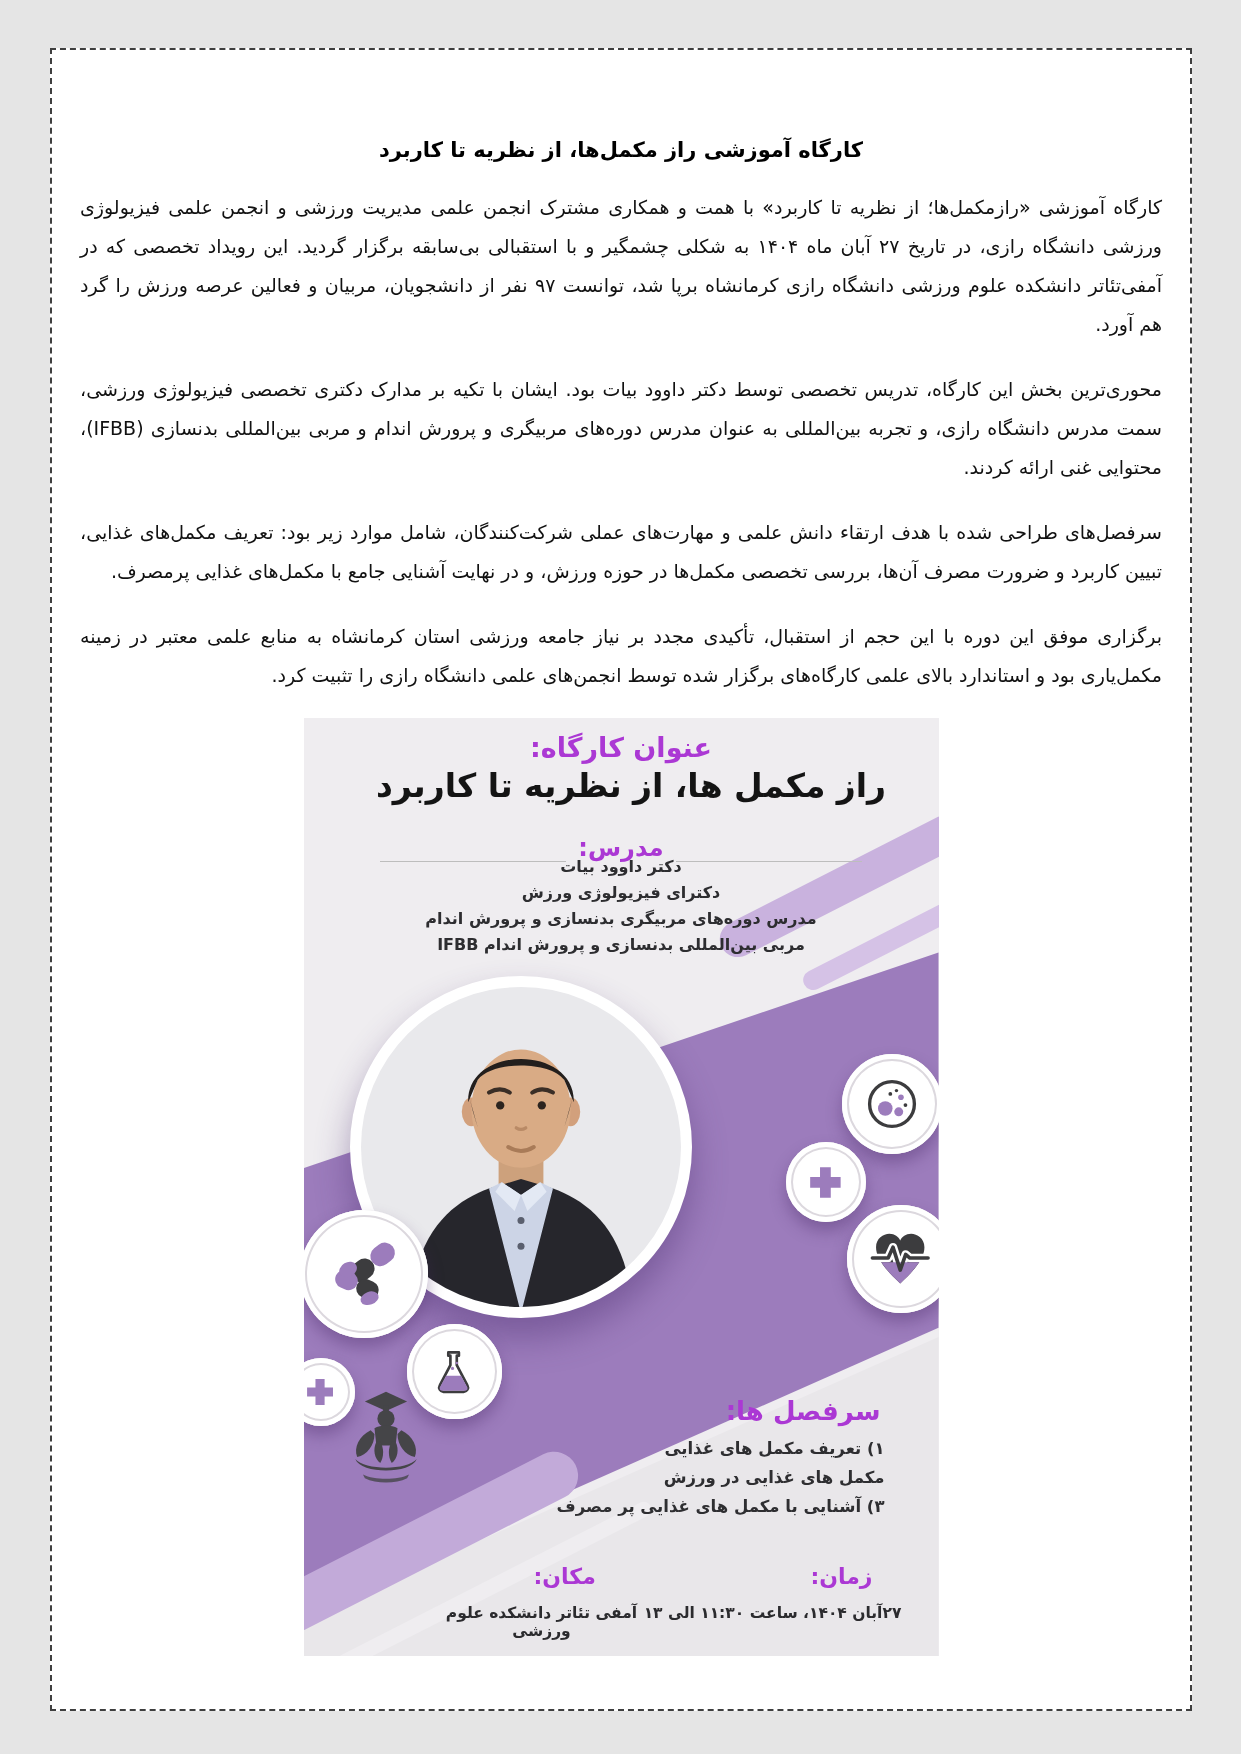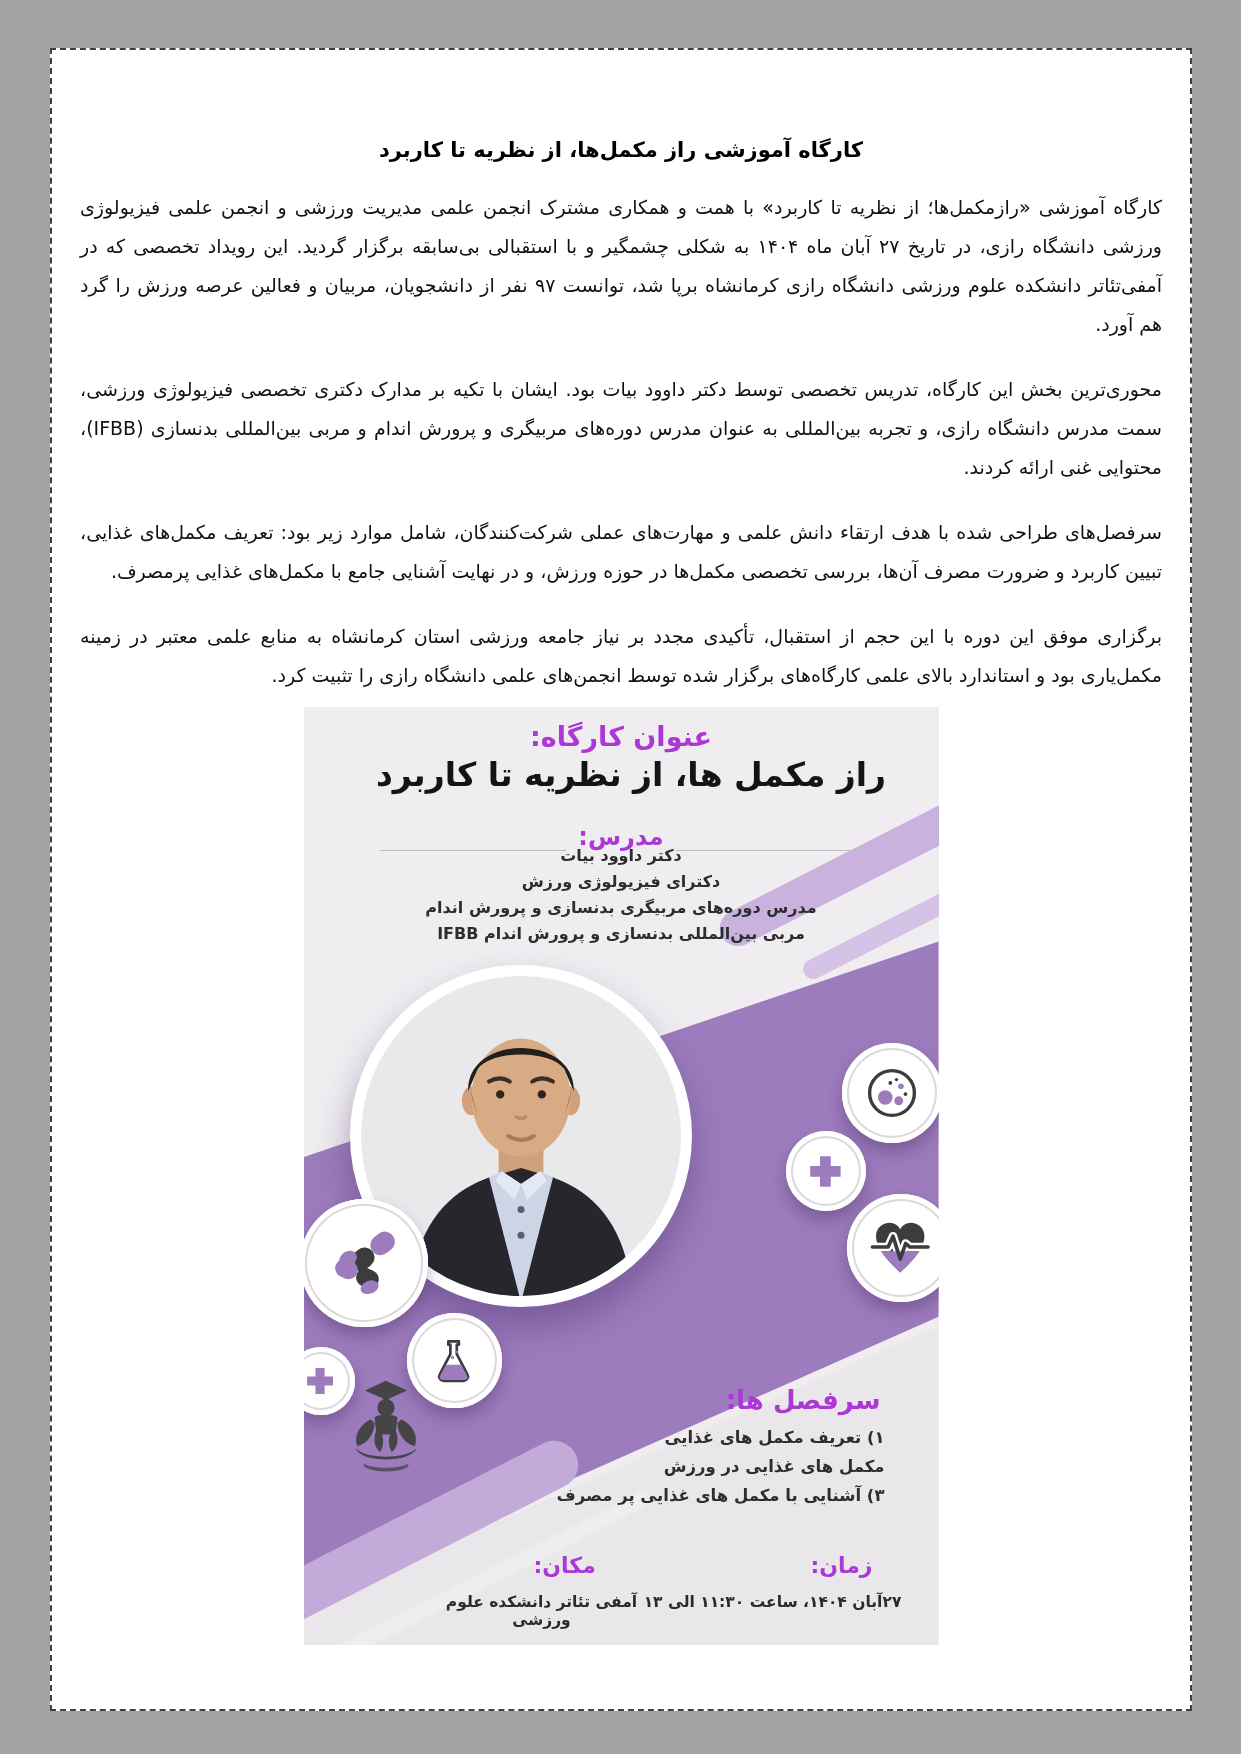--- a/index.html
+++ b/index.html
@@ -1,29 +1,29 @@
 <!DOCTYPE html>
 <html lang="fa" dir="rtl"><head>
 <meta charset="utf-8">
 <style>
   * { margin:0; padding:0; box-sizing:border-box; }
   html,body { background:#ffffff; }
   body { font-family:"DejaVu Sans", sans-serif; width:1241px; height:1754px; position:relative; }
 
-  .page { position:absolute; inset:0; background:#a3a3a3; }
+  .page { position:absolute; inset:0; background:#e5e5e5; }
   .frame { position:absolute; left:50px; top:48px; width:1142px; height:1663px;
            border:2px dashed #3f3f3f; background:#fff; }
 
   .doc-content { position:absolute; top:0; left:28px; right:28px; direction:rtl; }
   .doc-title { margin-top:88px; text-align:center; font-size:21px; font-weight:bold; color:#000; }
   .doc-para { margin-top:26px; font-size:19px; line-height:39px; text-align:justify; color:#111;
               text-justify:inter-word; }
 
   
-  .poster { position:relative; width:635px; height:938px; margin:12px auto 0;
+  .poster { position:relative; width:635px; height:938px; margin:23px auto 0;
             background:#efedf0; overflow:hidden; direction:rtl; }
 
   .band-purple { position:absolute; inset:0; background:#9c7cbc;
                  clip-path:polygon(100% 25%, 100% 65%, 0% 95%, 0% 48%); }
   .band-gray   { position:absolute; inset:0; background:#e9e7ea;
                  clip-path:polygon(100% 66%, 100% 100%, 0% 100%, 0% 96%); }
 
   .stripe { position:absolute; border-radius:999px; background:#c9b2de; transform:rotate(-27deg); }
   .stripe-1 { width:270px; height:36px; right:-38px; top:150px; }
   .stripe-2 { width:170px; height:20px; right:-26px; top:218px; background:#d5c2e6; }

